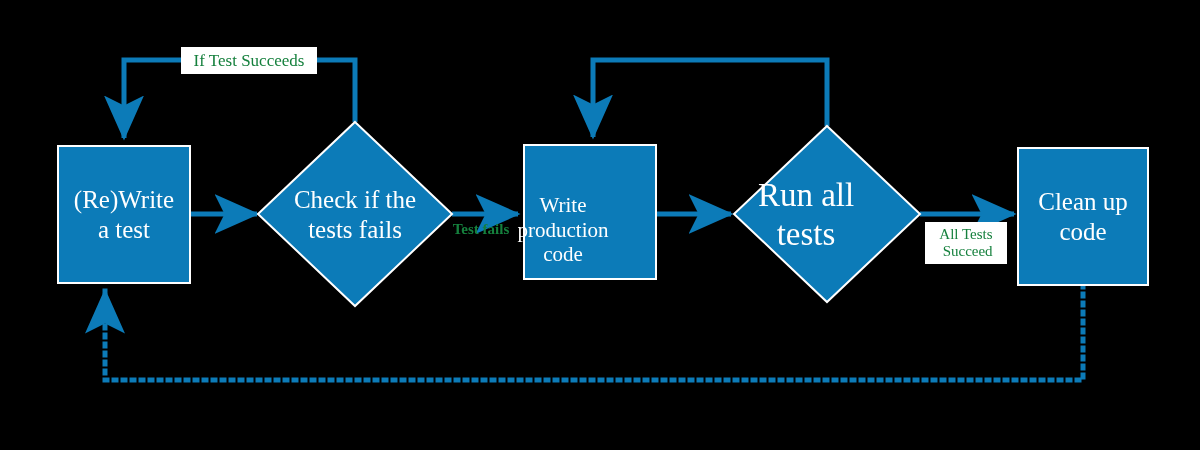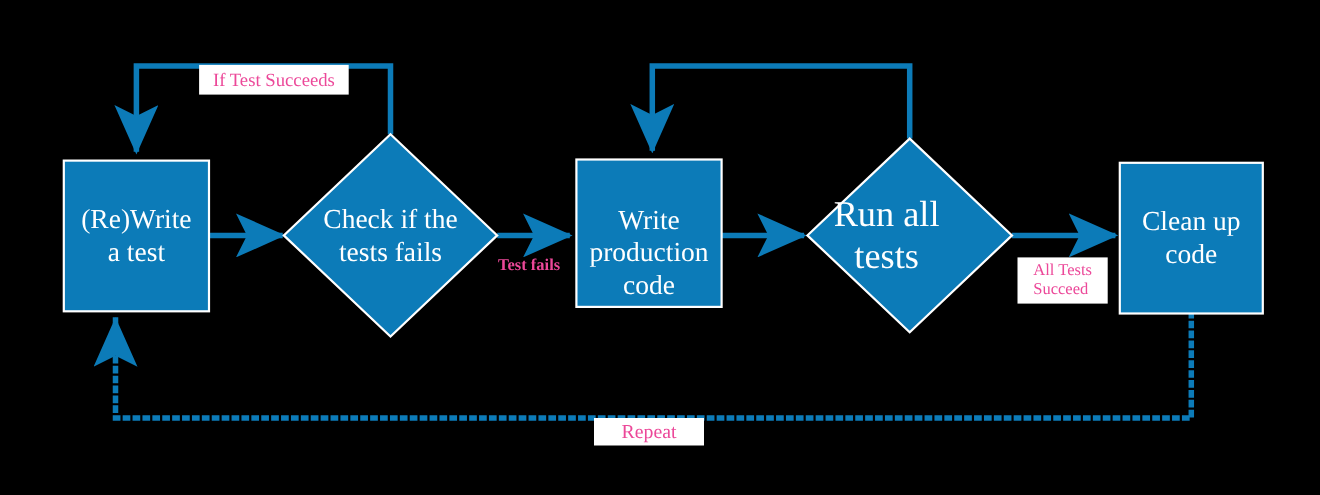--- a/index.html
+++ b/index.html
@@ -30,29 +30,28 @@
     line-height: 1.18;
     white-space: pre-line;
     pointer-events: none;
     display: flex;
     align-items: center;
     justify-content: center;
   }
   .edge-label {
     position: absolute;
     background: #ffffff;
-    color: #ec4899;
+    color: #15803d;
     font-family: "Liberation Serif", "DejaVu Serif", serif;
-    text-align: left;
+    text-align: right;
     line-height: 1.12;
     white-space: pre-line;
     display: flex;
     align-items: center;
     justify-content: center;
-    margin-top: 12px;
   }
   .edge-label.bold {
     font-weight: bold;
     background: transparent;
   }
 </style>
 </head>
 <body>
 
 <div id="canvas">
@@ -105,33 +104,32 @@
 
     <rect x="1018" y="148" width="130" height="137" fill="#0C7BB8" stroke="#FFFFFF" stroke-width="2"></rect>
   </svg>
 
   <div class="node-text" style="left:58px; top:146px; width:132px; height:137px; font-size:25px;">(Re)Write
 a test</div>
 
   <div class="node-text" style="left:262px; top:146px; width:186px; height:137px; font-size:25px;">Check if the
 tests fails</div>
 
-  <div class="node-text" style="left:524px; top:145px; width:132px; height:170px; font-size:25px;">Write
+  <div class="node-text" style="left:497px; top:145px; width:132px; height:170px; font-size:21px;">Write
 production
 code</div>
 
   <div class="node-text" style="left:718px; top:146px; width:176px; height:137px; font-size:33px;">Run all
 tests</div>
 
   <div class="node-text" style="left:1018px; top:148px; width:130px; height:137px; font-size:25px;text-align:center;">Clean up
 code</div>
 
   <div class="edge-label" style="left:181px; top:47px; width:136px; height:27px; font-size:17px;">If Test Succeeds</div>
 
 
   <div class="edge-label bold" style="left:448px; top:219px; width:66px; height:20px; font-size:15px;">Test fails</div>
 
   <div class="edge-label" style="left:925px; top:222px; width:82px; height:42px; font-size:15px;">All Tests
 Succeed</div>
 
-  <div class="edge-label" style="left:540px; top:368px; width:100px; height:25px; font-size:18px;">Repeat</div>
 
 </div>
 
 </body></html>

